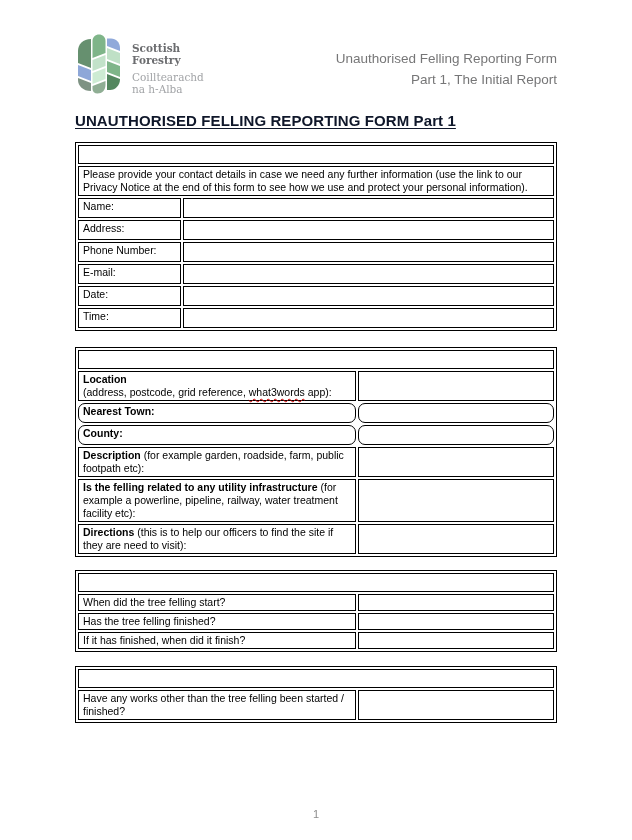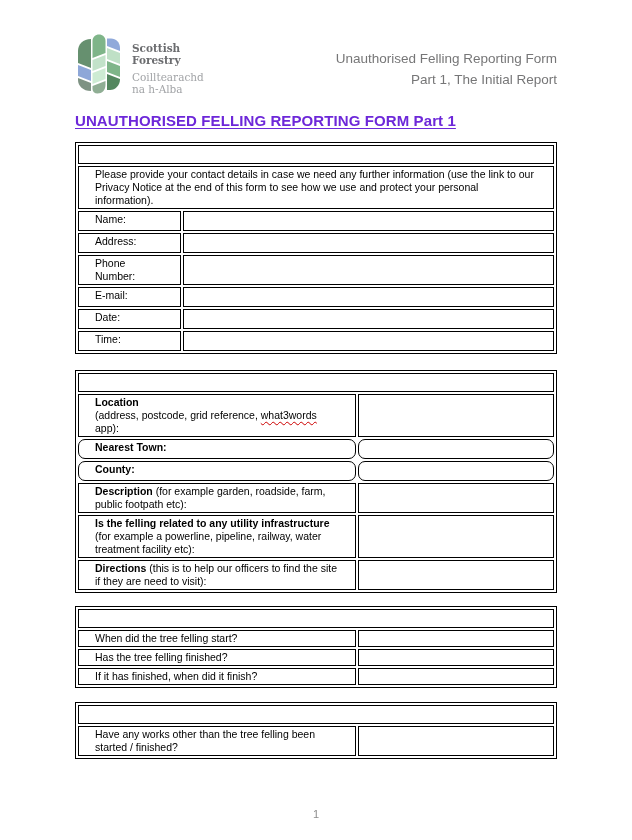--- a/index.html
+++ b/index.html
@@ -23,34 +23,34 @@
   .doc-header{display:flex;justify-content:space-between;align-items:center;height:66px;}
   .brand{display:flex;align-items:flex-start;}
   .brand svg{display:block;margin-top:3px;}
   .brand-text{margin-left:9px;padding-top:11px;font-family:"DejaVu Serif", serif;font-size:10.5px;line-height:12px;}
   .brand-en{color:var(--brand-gray);font-weight:bold;}
   .brand-gd{color:var(--gaelic-gray);margin-top:5px;}
   .doc-title{padding-top:12px;text-align:right;color:var(--header-gray);font-size:13.5px;line-height:21px;}
 
   
   .page-title{
-    margin:16px 0 13px 0;font-size:15px;font-weight:bold;color:#6d28d9;
+    margin:16px 0 13px 0;font-size:15px;font-weight:bold;color:#0f172a;
     text-decoration:underline;text-underline-offset:2px;letter-spacing:0.1px;
   }
 
   
   table.form-table{
     width:482px;table-layout:fixed;
     border-collapse:separate;border-spacing:2px;
     border:1px solid var(--border-black);
     font-size:10.5px;line-height:13px;
   }
   table.form-table td{
     border:1px solid var(--border-black);
-    padding:1px 16px;vertical-align:top;background:#fff;
+    padding:1px 4px;vertical-align:top;background:#fff;
   }
   td.section-hd{
     background:var(--teal);color:#fff;font-weight:bold;font-size:12.5px;
     padding:2px 5px;line-height:15px;
   }
   td.label{background:var(--cell-blue);}
   td.intro{background:var(--cell-blue);}
   .b{font-weight:bold;}
   .squiggle{
     text-decoration:underline;text-decoration-style:wavy;text-decoration-color:#c00;

